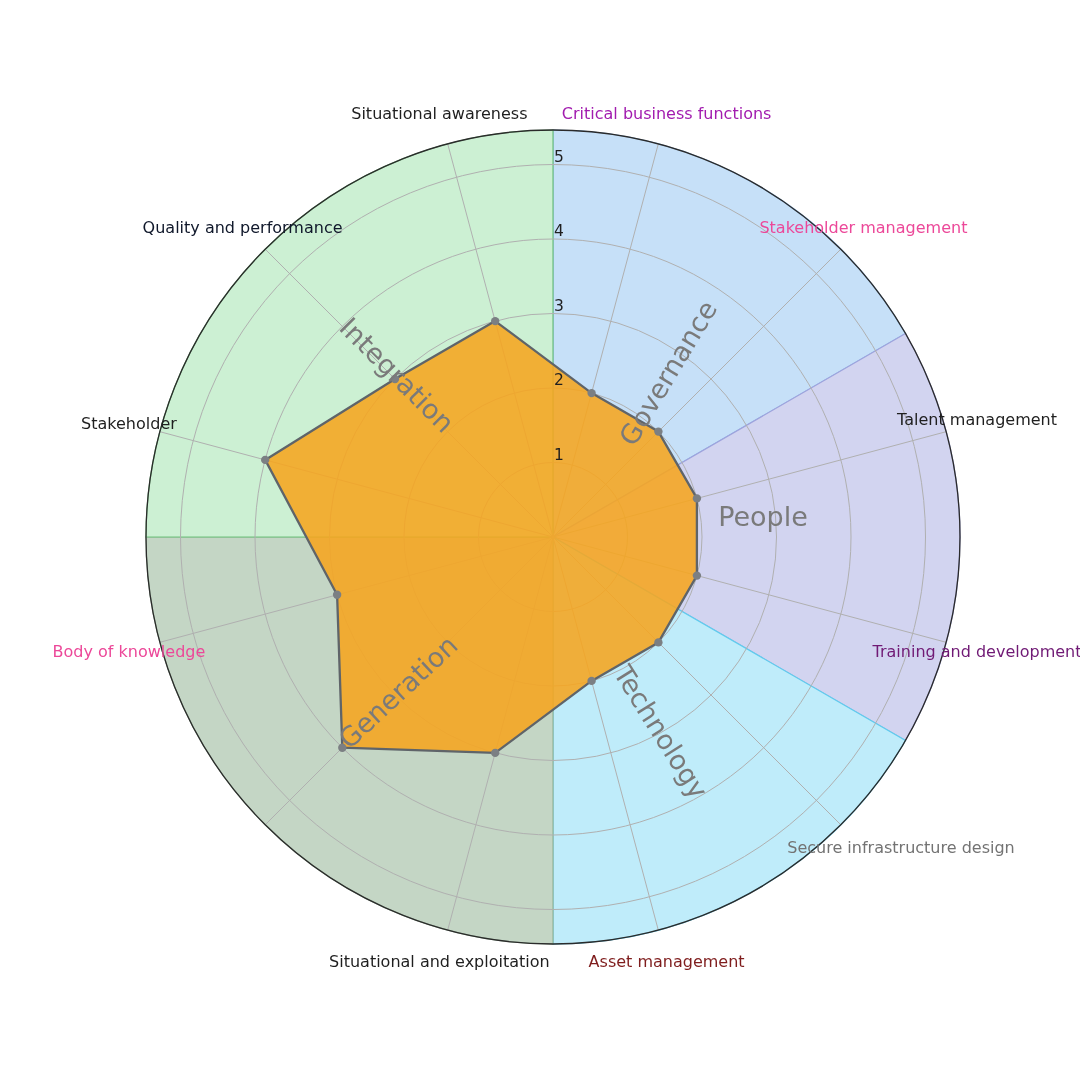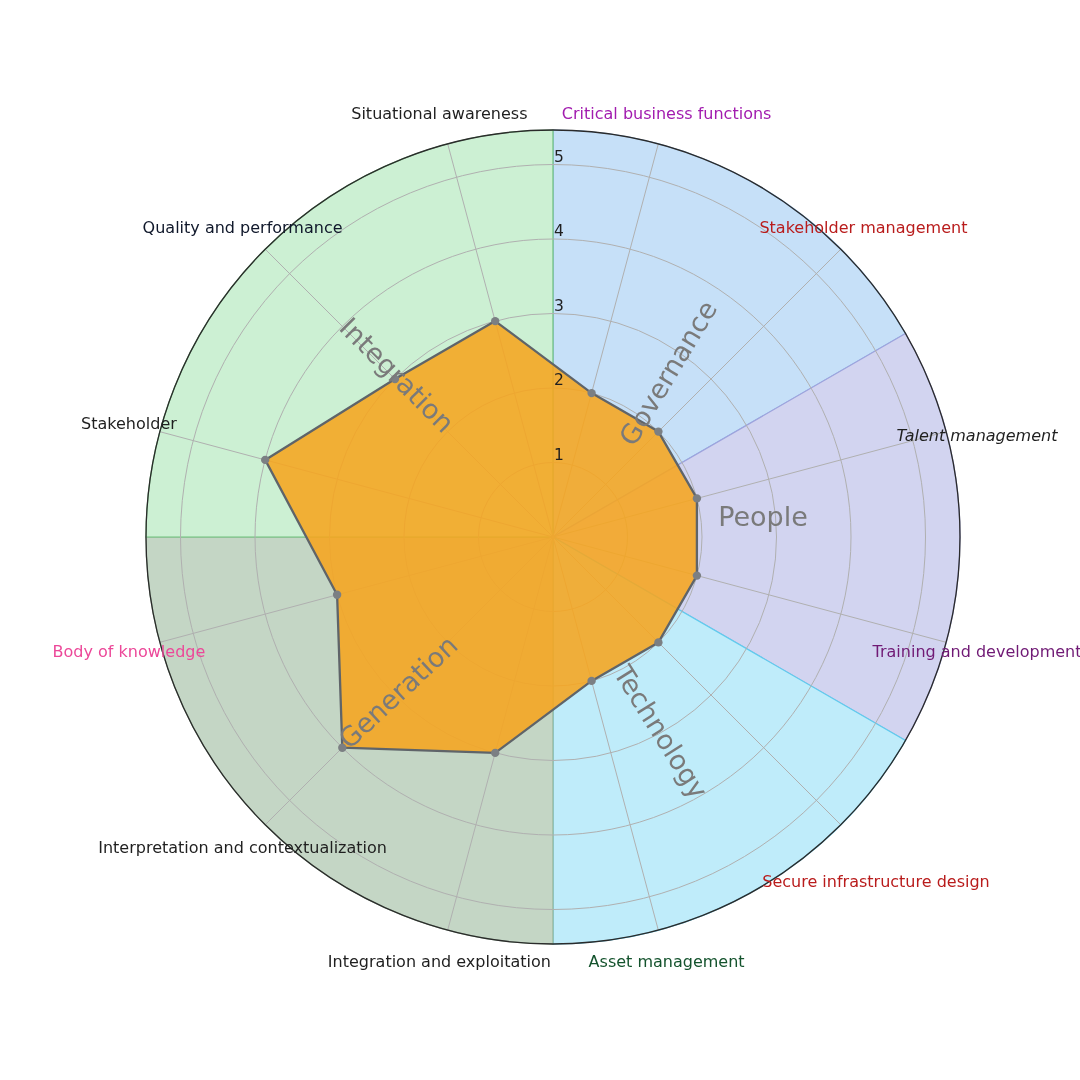--- a/index.html
+++ b/index.html
@@ -74,27 +74,26 @@
       <circle cx="495.2" cy="752.9" r="4.2" fill="#7b7f83"></circle>
       <circle cx="342.3" cy="747.7" r="4.2" fill="#7b7f83"></circle>
       <circle cx="337.1" cy="594.8" r="4.2" fill="#7b7f83"></circle>
       <circle cx="265.2" cy="459.9" r="4.2" fill="#7b7f83"></circle>
       <circle cx="395.0" cy="379.0" r="4.2" fill="#7b7f83"></circle>
       <circle cx="495.2" cy="321.1" r="4.2" fill="#7b7f83"></circle>
       <circle cx="553" cy="537" r="407" fill="none" stroke="#2b2b2b" stroke-width="1.3"></circle>
     </svg>
   <div id="labels-layer">
       <div class="cat-label" style="left: 666.622px; top: 112.959px; color: #a21caf;">Critical business functions</div>
-      <div class="cat-label" style="left: 863.42px; top: 226.58px; color: #b91c1c;">Stakeholder management</div>
-      <div class="cat-label" style="left: 977.041px; top: 435px; color: rgb(31, 31, 31); font-style: italic;">Talent management</div>
+      <div class="cat-label" style="left: 863.42px; top: 226.58px; color: #ec4899;">Stakeholder management</div>
+      <div class="cat-label" style="left: 977.041px; top: 419px; color: rgb(31, 31, 31);">Talent management</div>
       <div class="cat-label" style="left: 977.041px; top: 650.622px; color: #701a75;">Training and development</div>
-      <div class="cat-label" style="left: 876px; top: 847.42px; color: #b91c1c; margin-top: 34px;">Secure infrastructure design</div>
-      <div class="cat-label" style="left: 666.622px; top: 961.041px; color: #14532d;">Asset management</div>
-      <div class="cat-label" style="left: 439.378px; top: 961.041px; color: rgb(31, 31, 31);">Integration and exploitation</div>
-      <div class="cat-label" style="left: 242.58px; top: 847.42px; color: rgb(31, 31, 31);">Interpretation and contextualization</div>
+      <div class="cat-label" style="left: 901px; top: 847.42px; color: #737373;">Secure infrastructure design</div>
+      <div class="cat-label" style="left: 666.622px; top: 961.041px; color: #7f1d1d;">Asset management</div>
+      <div class="cat-label" style="left: 439.378px; top: 961.041px; color: rgb(31, 31, 31);">Situational and exploitation</div>
       <div class="cat-label" style="left: 128.959px; top: 650.622px; color: #ec4899;">Body of knowledge</div>
       <div class="cat-label" style="left: 128.959px; top: 423.378px; color: rgb(31, 31, 31);">Stakeholder</div>
       <div class="cat-label" style="left: 242.58px; top: 226.58px; color: #0f172a;">Quality and performance</div>
       <div class="cat-label" style="left: 439.378px; top: 112.959px; color: rgb(31, 31, 31);">Situational awareness</div>
       <div class="tick-label" style="left: 554px; top: 454.5px; color: rgb(31, 31, 31);">1</div>
       <div class="tick-label" style="left: 554px; top: 380px; color: rgb(31, 31, 31);">2</div>
       <div class="tick-label" style="left: 554px; top: 305.5px; color: rgb(31, 31, 31);">3</div>
       <div class="tick-label" style="left: 554px; top: 231px; color: rgb(31, 31, 31);">4</div>
       <div class="tick-label" style="left: 554px; top: 156.5px; color: rgb(31, 31, 31);">5</div>
       <div class="sector-label" style="left: 667.715px; top: 373.17px; color: rgb(122, 122, 122); transform: translate(-50%, -50%) rotate(-59deg);">Governance</div>

